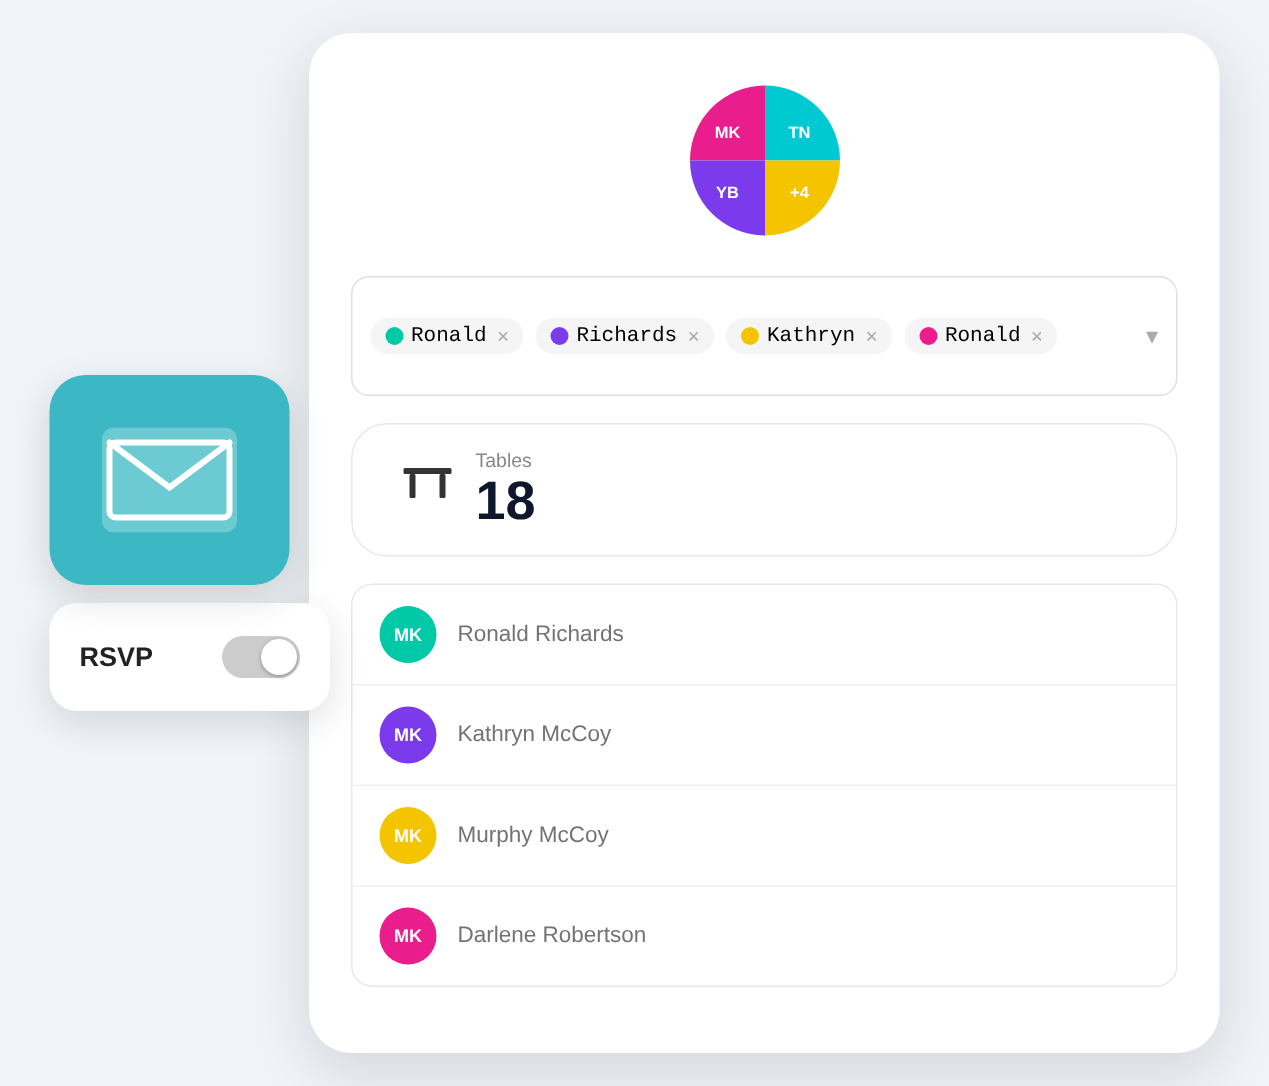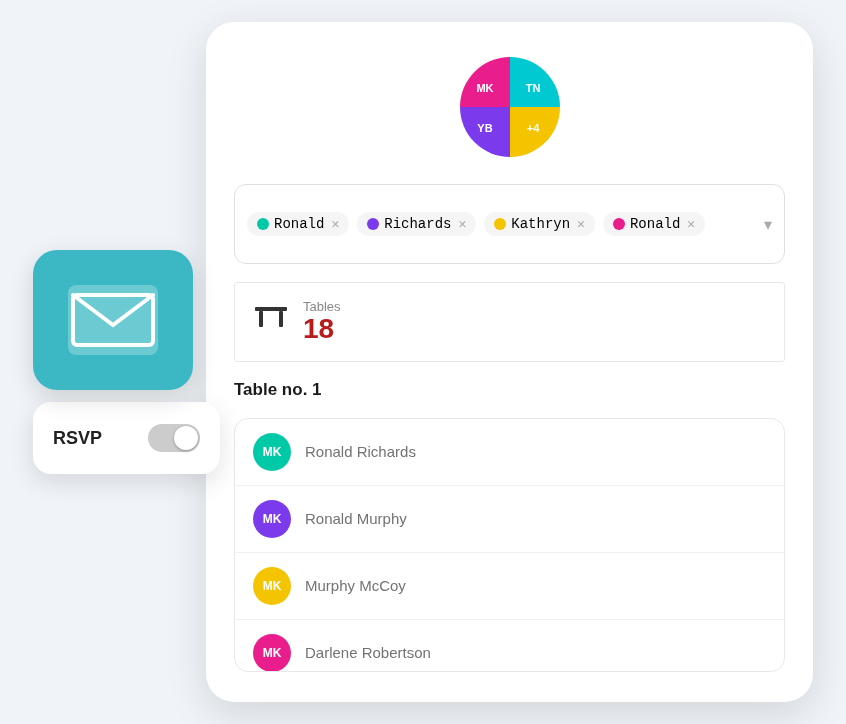--- a/index.html
+++ b/index.html
@@ -172,42 +172,42 @@
 
     
     .stats-row {
       display: flex;
       gap: 14px;
     }
 
     .stat-card {
       flex: 1;
       border: 1.5px solid #e8e8e8;
-      border-radius: 3px;
-      padding: 16px 18px;
+      border-radius: 24px;
+      padding: 16px 32px;
       display: flex;
       align-items: center;
       gap: 14px;
     }
 
     .stat-icon {
       font-size: 28px;
       color: #333;
       line-height: 1;
     }
 
     .stat-info {}
     .stat-title {
       font-size: 13px;
       color: #888;
     }
     .stat-value {
-      font-size: 28px;
+      font-size: 36px;
       font-weight: 700;
-      color: #b91c1c;
+      color: #0f172a;
       line-height: 1.1;
     }
 
     
     .table-section-title {
       font-size: 17px;
       font-weight: 700;
       color: #1a1a1a;
     }
 
@@ -328,30 +328,29 @@
             <rect x="26" y="8" width="4" height="16" rx="1" fill="#333"></rect>
           </svg>
         </div>
         <div class="stat-info">
           <div class="stat-title">Tables</div>
           <div class="stat-value">18</div>
         </div>
       </div>
     </div>
 
-    <div class="table-section-title">Table no. 1</div>
 
     <div class="guest-list">
       <div class="guest-row">
         <div class="guest-avatar" style="background:#00c9a7">MK</div>
         <span class="guest-name">Ronald Richards</span>
       </div>
       <div class="guest-row">
         <div class="guest-avatar" style="background:#7c3aed">MK</div>
-        <span class="guest-name">Ronald Murphy</span>
+        <span class="guest-name">Kathryn McCoy</span>
       </div>
       <div class="guest-row">
         <div class="guest-avatar" style="background:#f5c400">MK</div>
         <span class="guest-name">Murphy McCoy</span>
       </div>
       <div class="guest-row">
         <div class="guest-avatar" style="background:#e91e8c">MK</div>
         <span class="guest-name">Darlene Robertson</span>
       </div>
     </div>

